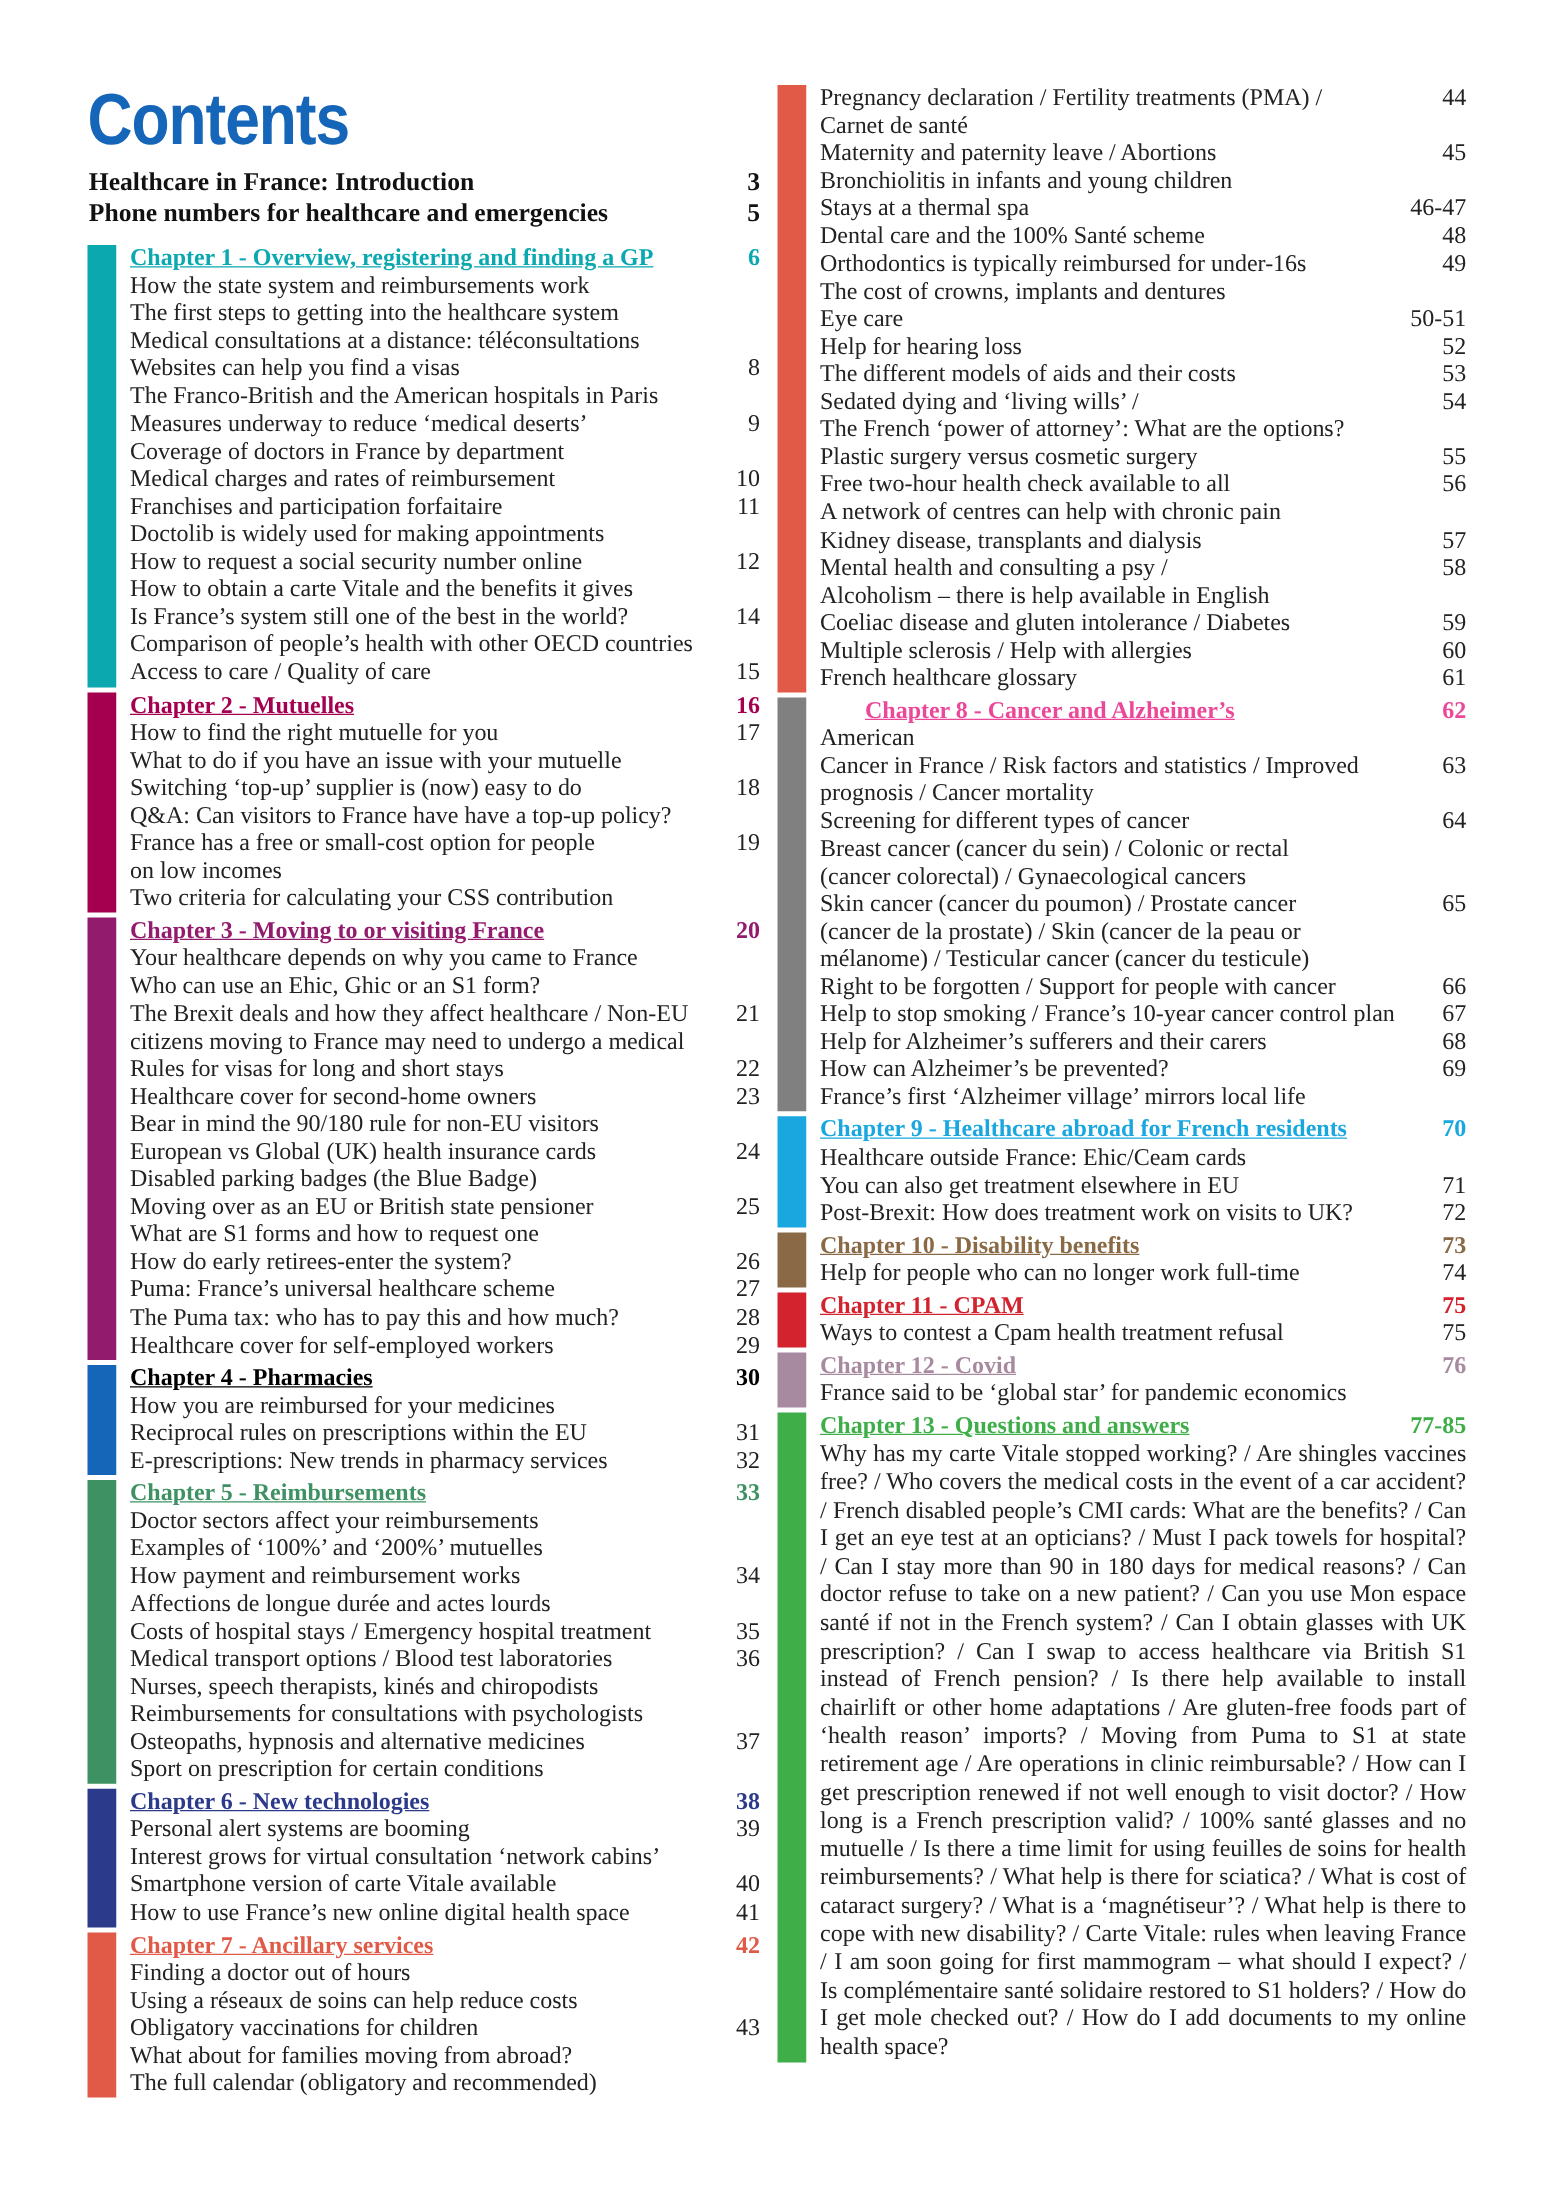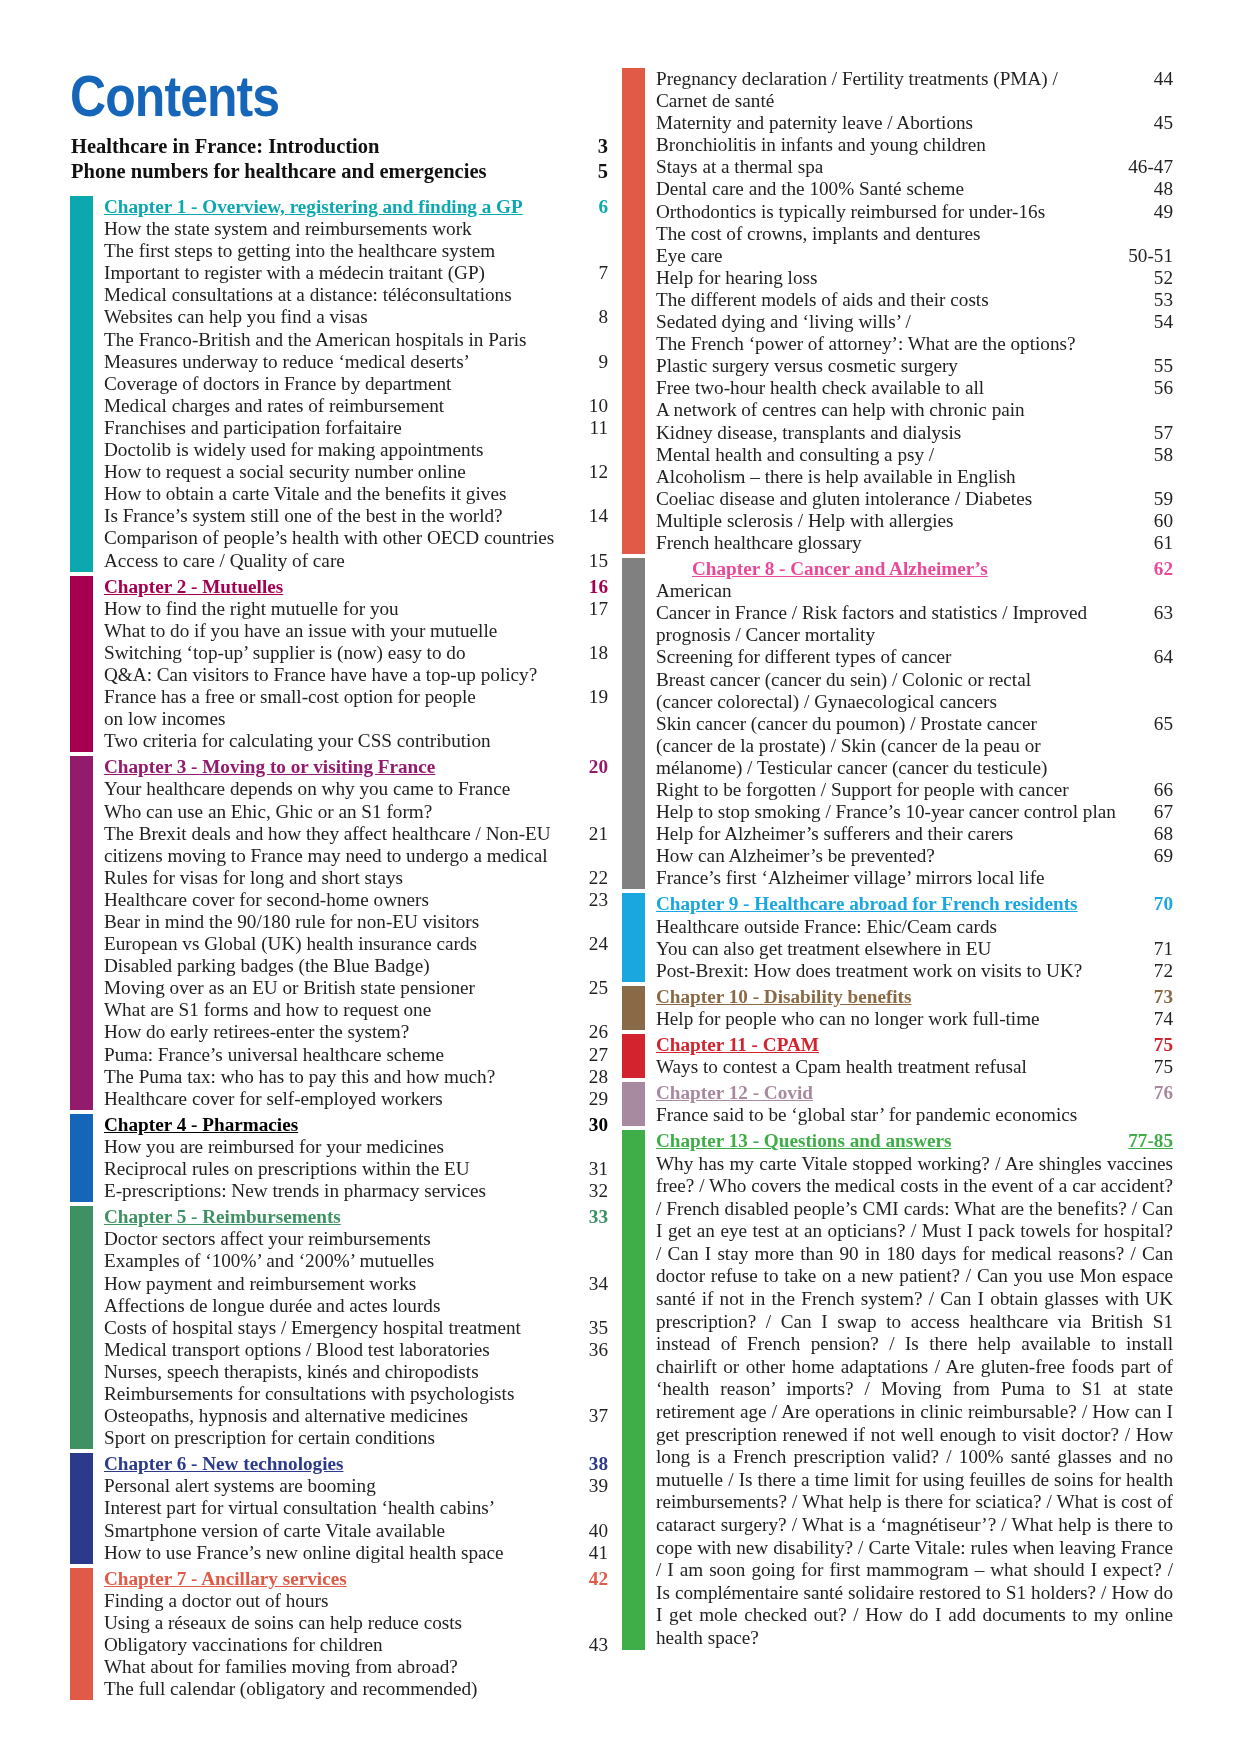--- a/index.html
+++ b/index.html
@@ -17,21 +17,21 @@
   .col-left { left: 70px; top: 196px; width: 538px; }
   .col-right { left: 622px; top: 68px; width: 551px; }
   .chapter { display: flex; position: relative; margin-bottom: 4px; }
   .bar { width: 23px; flex: 0 0 23px; margin-right: 11px; }
   .entries { flex: 1; }
   .entry { display: flex; justify-content: space-between; font-size: 19.2px; line-height: 22.1px; color: #222; white-space: nowrap; }
   .entry .t { flex: 1; white-space: normal; }
   .entry .p { padding-left: 8px; text-align: right; flex: 0 0 auto; }
   .entry.head .t { text-decoration: underline; font-weight: bold; }
   .entry.head .p { font-weight: bold; }
-  .entry.head .p.u { text-decoration: underline; }
+  .entry.head .p.u { }
   .qa { font-size: 19.2px; line-height: 22.6px; text-align: justify; color: #222; }
 </style>
 </head>
 <body>
 
 <h1 class="title">Contents</h1>
 
 <div class="intro">
   <div class="row">
     <span>Healthcare in France: Introduction</span>
@@ -53,24 +53,20 @@
         </div>
         <div class="entry">
           <span class="t">How the state system and reimbursements work</span>
           <span class="p"></span>
         </div>
         <div class="entry">
           <span class="t">The first steps to getting into the healthcare system</span>
           <span class="p"></span>
         </div>
         <div class="entry">
-          <span class="t">Important to register with a médecin traitant (GP)</span>
-          <span class="p">7</span>
-        </div>
-        <div class="entry">
           <span class="t">Medical consultations at a distance: téléconsultations</span>
           <span class="p"></span>
         </div>
         <div class="entry">
           <span class="t">Websites can help you find a visas</span>
           <span class="p">8</span>
         </div>
         <div class="entry">
           <span class="t">The Franco-British and the American hospitals in Paris</span>
           <span class="p"></span>
@@ -298,21 +294,21 @@
       <div class="entries">
         <div class="entry head" style="color: rgb(44, 58, 140);">
           <span class="t">Chapter 6 - New technologies</span>
           <span class="p">38</span>
         </div>
         <div class="entry">
           <span class="t">Personal alert systems are booming</span>
           <span class="p">39</span>
         </div>
         <div class="entry">
-          <span class="t">Interest part for virtual consultation ‘health cabins’</span>
+          <span class="t">Interest grows for virtual consultation ‘network cabins’</span>
           <span class="p"></span>
         </div>
         <div class="entry">
           <span class="t">Smartphone version of carte Vitale available</span>
           <span class="p">40</span>
         </div>
         <div class="entry">
           <span class="t">How to use France’s new online digital health space</span>
           <span class="p">41</span>
         </div>

